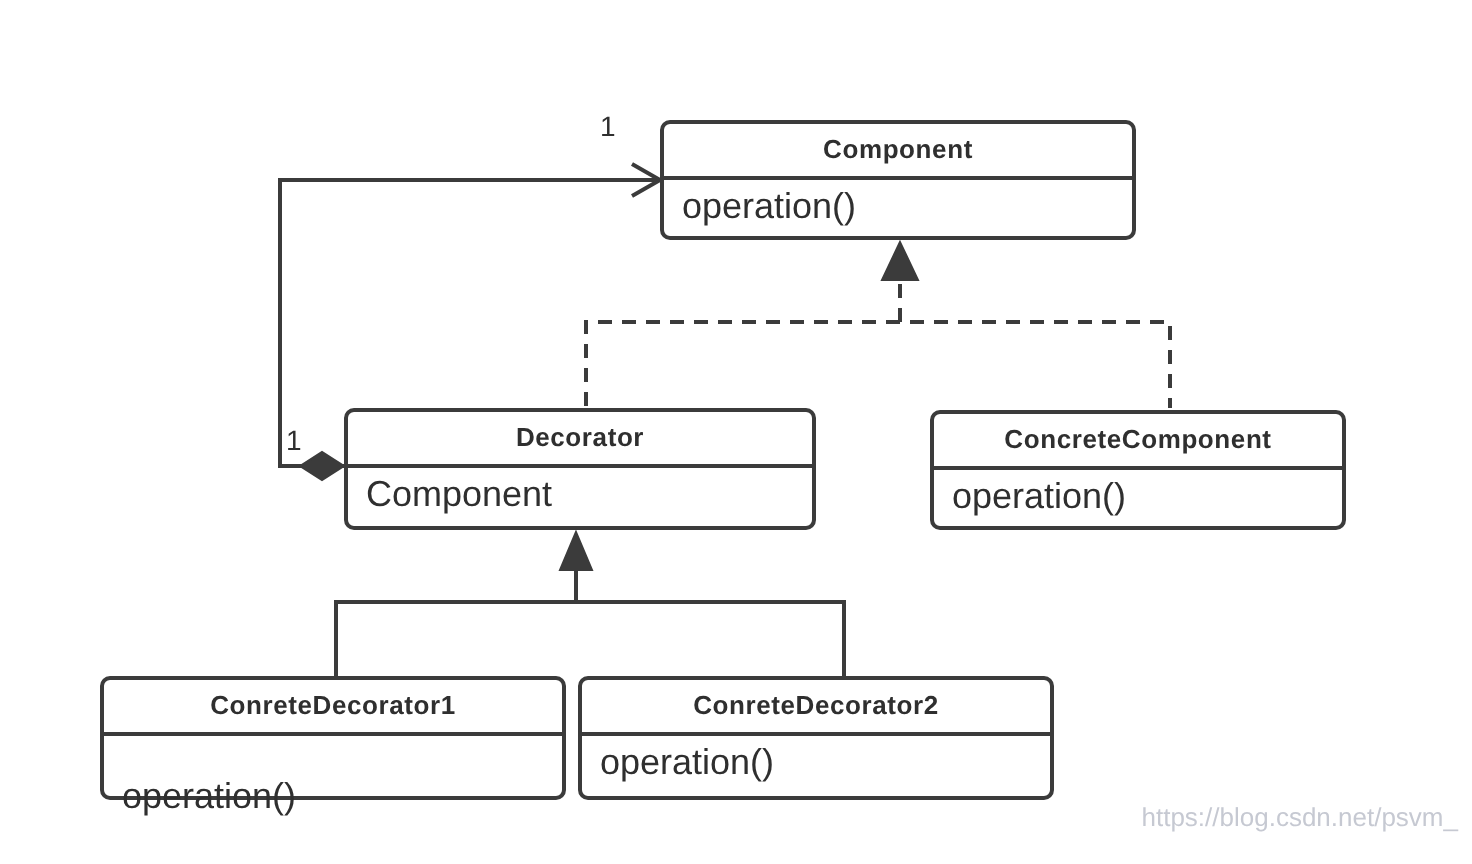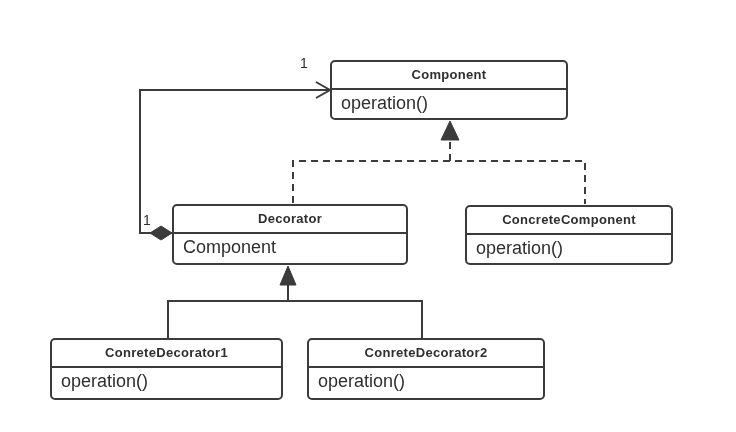--- a/index.html
+++ b/index.html
@@ -107,27 +107,28 @@
   <div class="class-box" style="left:172px; top:204px; width:236px; height:61px;">
     <div class="class-title">Decorator</div>
     <div class="class-member">Component</div>
   </div>
 
   <div class="class-box" style="left:465px; top:205px; width:208px; height:60px;">
     <div class="class-title">ConcreteComponent</div>
     <div class="class-member">operation()</div>
   </div>
 
-  <div class="class-box" style="left:50px; top:338px; width:233px; height:62px;">
+  <div class="class-box" style="left:50px; top:338px; width:233px; height:62px;gap:17px;">
     <div class="class-title">ConreteDecorator1</div>
     <div class="class-member">operation()</div>
   </div>
 
-  <div class="class-box" style="left:307px; top:338px; width:238px; height:62px;">
+  <div class="class-box" style="left:289px; top:338px; width:238px; height:62px;">
     <div class="class-title">ConreteDecorator2</div>
     <div class="class-member">operation()</div>
   </div>
 
   <span class="mult-label" style="left:300px; top:55px;">1</span>
   <span class="mult-label" style="left:143px; top:212px;">1</span>
 
+  <div class="watermark">https://blog.csdn.net/psvm_</div>
 
 </div>
 
 </body></html>

